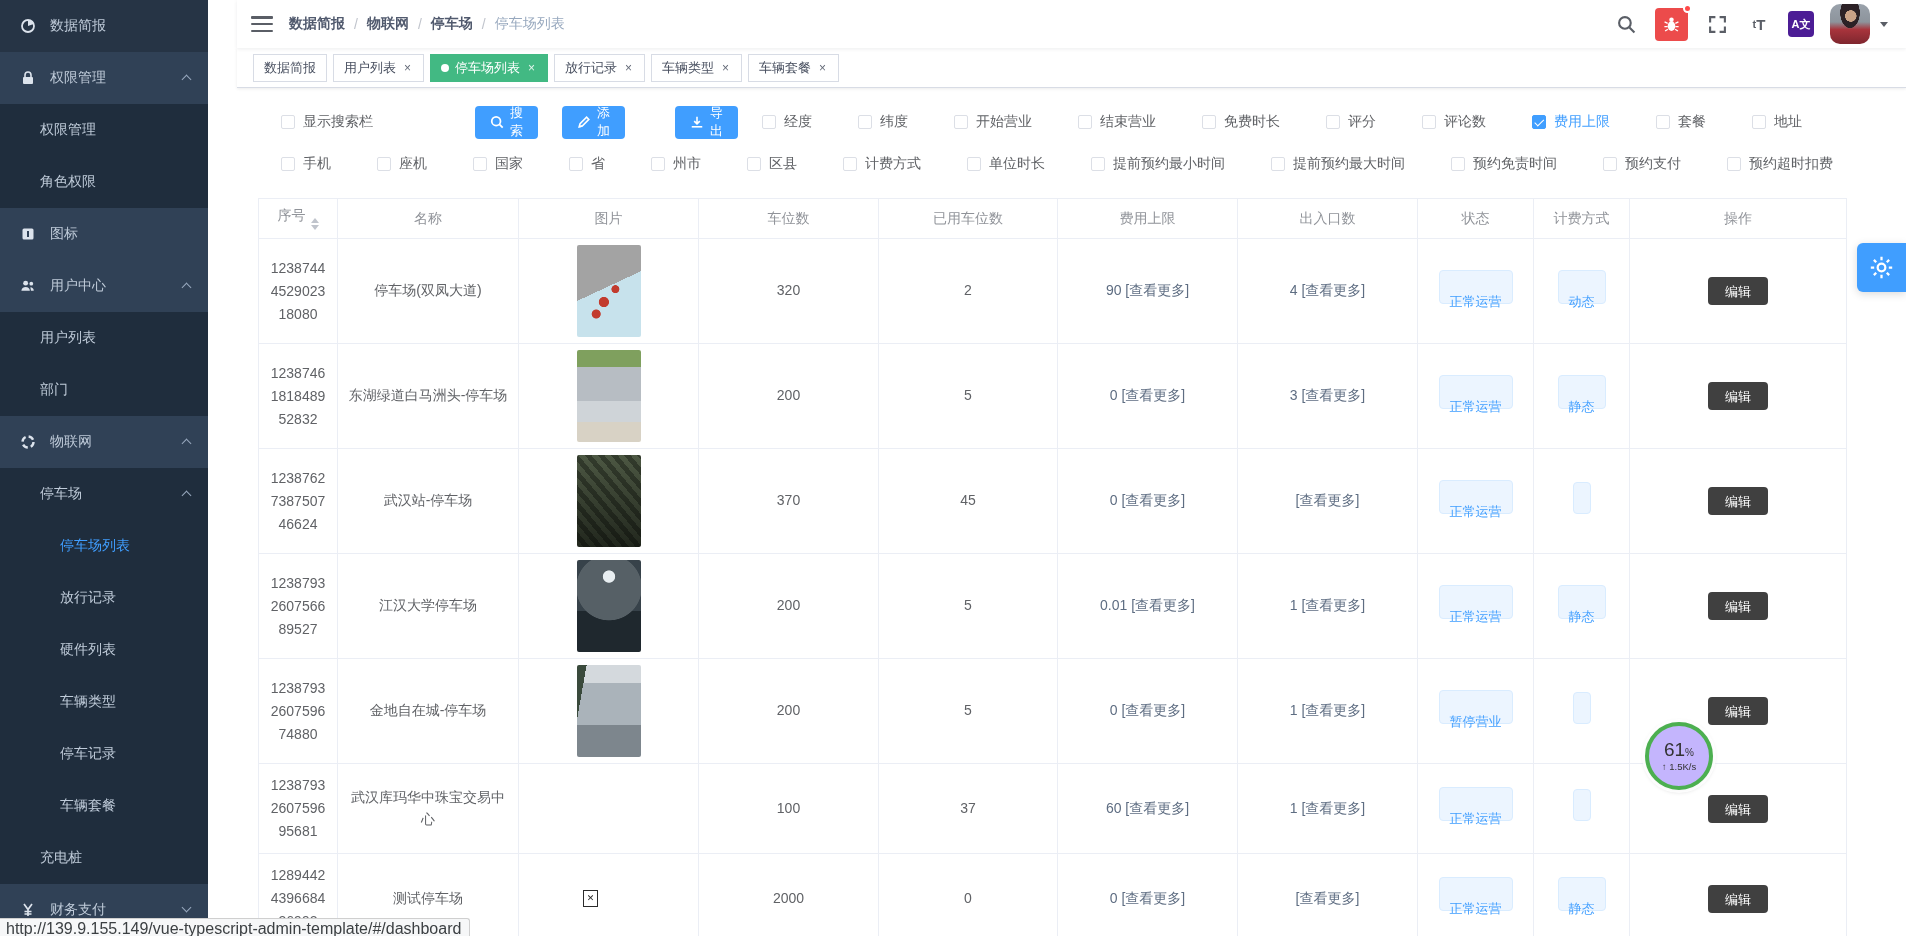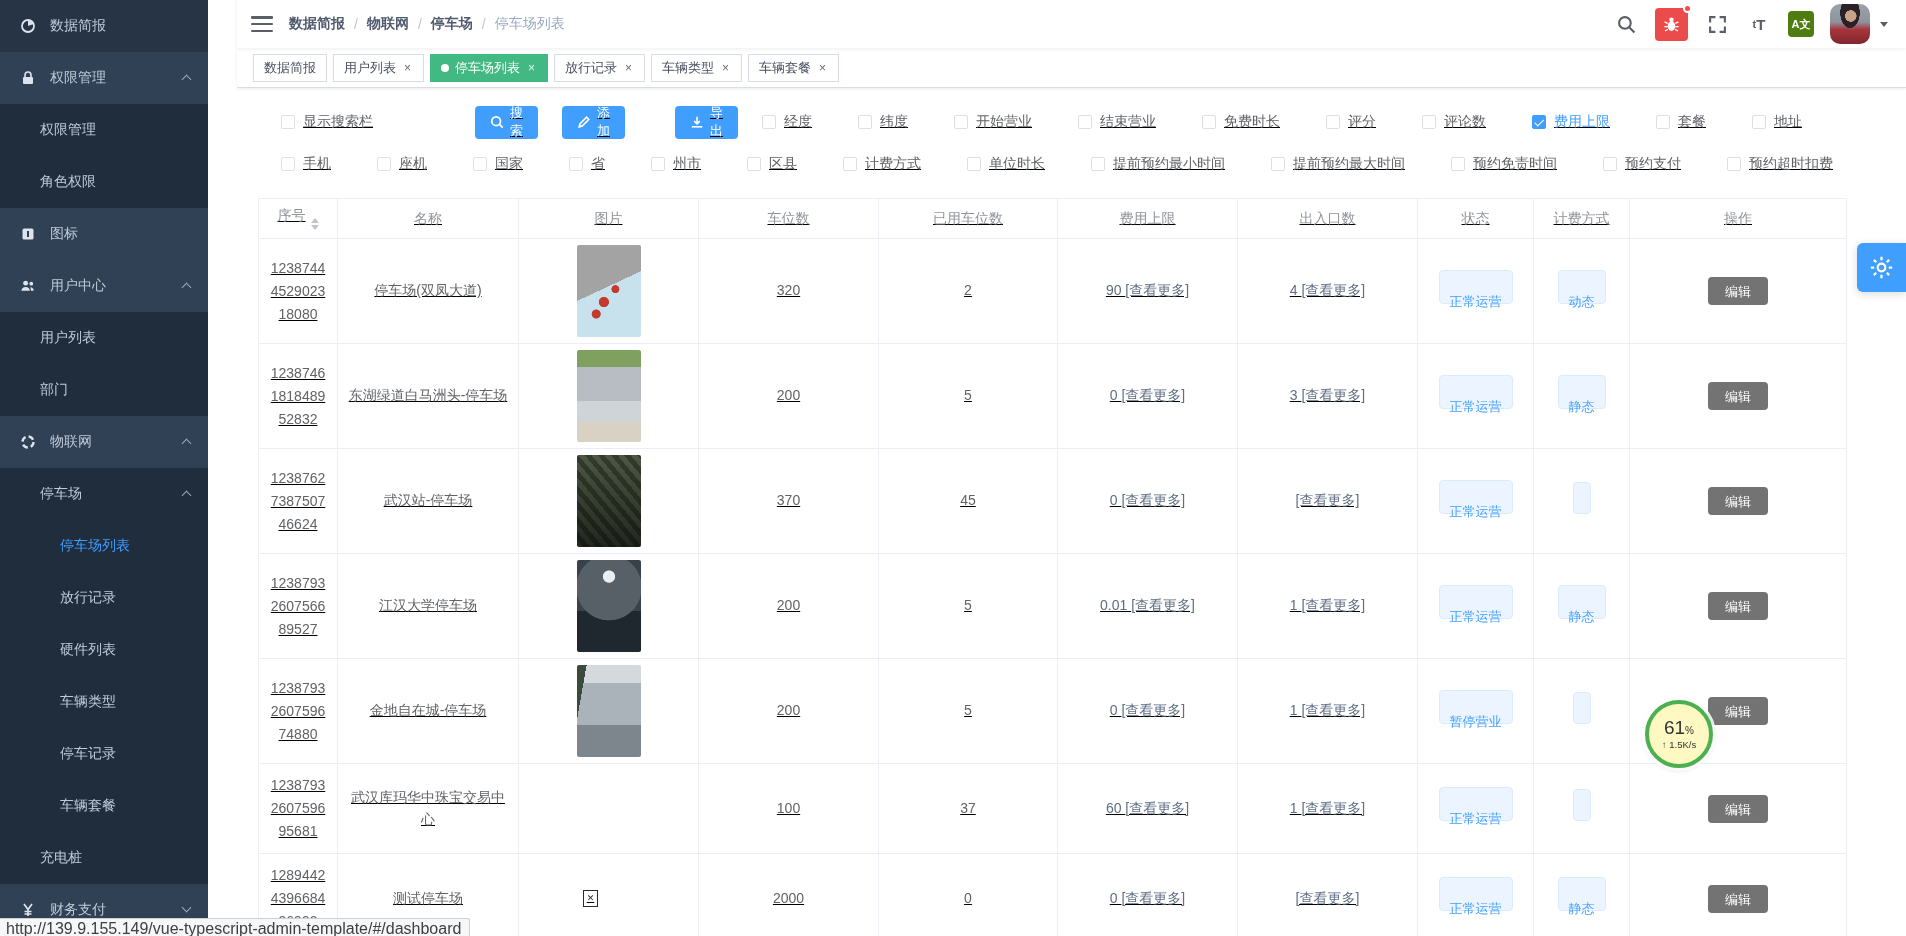--- a/index.html
+++ b/index.html
@@ -31,39 +31,39 @@
   .breadcrumb{display:flex;align-items:center;font-size:14px;color:#515a6e;gap:9px;}
   .crumb{color:#515a6e;font-weight:700;cursor:pointer;}
   .crumb.last{color:#97a8be;font-weight:400;cursor:default;}
   .crumb-sep{color:#c0c4cc;}
   .nav-right{margin-left:auto;display:flex;align-items:center;gap:16px;}
   .nav-ic{width:26px;height:26px;display:flex;align-items:center;justify-content:center;color:#5a5e66;cursor:pointer;}
   .errlog-btn{width:33px;height:33px;background:#ec4b4b;border-radius:4px;display:flex;align-items:center;justify-content:center;position:relative;cursor:pointer;}
   .errlog-btn .dot{position:absolute;top:-4px;right:-4px;width:9px;height:9px;border-radius:50%;background:#ff4949;border:2px solid #fff;}
   .fontsize-ic{font-weight:700;color:#5a5e66;font-size:15px;}
   .fontsize-ic .sm{font-size:11px;}
-  .lang-ic{width:26px;height:26px;background:#4d7c0f;color:#fff;border-radius:4px;font-size:11px;display:flex;align-items:center;justify-content:center;font-weight:700;}
+  .lang-ic{width:26px;height:26px;background:#4c1d95;color:#fff;border-radius:4px;font-size:11px;display:flex;align-items:center;justify-content:center;font-weight:700;}
   .avatar{width:40px;height:40px;border-radius:10px;cursor:pointer;
     background:
       radial-gradient(circle at 52% 30%, #caa287 0 16%, transparent 17%),
       radial-gradient(ellipse at 50% 22%, #2c2126 0 34%, transparent 35%),
       linear-gradient(180deg,#9aa2ab 0%,#8d949c 45%,#a8343c 64%,#7e262e 100%);}
   .caret{width:0;height:0;border-left:4px solid transparent;border-right:4px solid transparent;border-top:5px solid #5a5e66;margin-left:-6px;cursor:pointer;}
 
   .tabsbar{height:40px;background:#fff;border-bottom:1px solid #d8dce5;box-shadow:0 1px 3px 0 rgba(0,0,0,.08);
     display:flex;align-items:flex-start;padding:6px 16px 0;gap:6px;position:relative;z-index:4;}
   .tab{height:28px;display:inline-flex;align-items:center;gap:6px;border:1px solid #d8dce5;background:#fff;
     color:#495060;font-size:13px;padding:0 10px;cursor:pointer;white-space:nowrap;}
   .tab .tdot{width:8px;height:8px;border-radius:50%;background:#fff;display:none;}
   .tab.active{background:#42b983;border-color:#42b983;color:#fff;}
   .tab.active .tdot{display:inline-block;}
   .tab .tclose{font-size:12px;line-height:1;padding:1px 2px;border-radius:50%;color:inherit;opacity:.85;}
 
   
-  .content{flex:1;background:#fff;padding:12px 0 0 21px;position:relative;overflow:hidden;text-decoration:underline;}
+  .content{flex:1;background:#fff;padding:12px 0 0 21px;position:relative;overflow:hidden;}
   .filters{width:1588px;}
   .frow{display:flex;align-items:center;flex-wrap:nowrap;padding-left:23px;}
   .frow1{height:44px;}
   .frow2{margin-top:8px;height:24px;}
   .cbitem{display:inline-flex;align-items:center;margin-right:46px;font-size:14px;color:#606266;cursor:pointer;white-space:nowrap;}
   .cb{width:14px;height:14px;border:1px solid #dcdfe6;border-radius:2px;background:#fff;position:relative;margin-right:8px;flex:none;}
   .cb.checked{background:#409eff;border-color:#409eff;}
   .cb.checked::after{content:"";position:absolute;left:4px;top:1px;width:3.5px;height:7.5px;border:solid #fff;border-width:0 1.5px 1.5px 0;transform:rotate(45deg);}
   .cbitem.checked-label{color:#409eff;}
   .btn-primary{display:inline-flex;align-items:center;justify-content:center;gap:6px;height:33px;padding:0 15px;
@@ -82,27 +82,27 @@
   .sort-up{width:0;height:0;border-left:4px solid transparent;border-right:4px solid transparent;border-bottom:5px solid #c0c4cc;}
   .sort-dn{width:0;height:0;border-left:4px solid transparent;border-right:4px solid transparent;border-top:5px solid #c0c4cc;}
   .ph{width:64px;height:92px;margin:0 auto;border-radius:2px;}
   .broken{width:15px;height:17px;border:1.5px solid #2b2b2b;margin:0 auto;display:flex;align-items:center;justify-content:center;
     font-size:9px;color:#2b2b2b;transform:translateX(-18px);background:#fff;}
   .feetext{color:#5e6d82;}
   .vmore{color:#5e6d82;cursor:pointer;}
   .tag{display:inline-block;height:32px;line-height:30px;padding:16px 10px;background:#ecf5ff;border:1px solid #d9ecff;
     border-radius:4px;color:#409eff;font-size:13px;white-space:nowrap;}
   .tag.empty{padding:0 8px;min-width:17px;}
-  .btn-edit{display:inline-block;width:60px;height:28px;line-height:28px;background:#737373;color:#fff;border:none;
+  .btn-edit{display:inline-block;width:60px;height:28px;line-height:28px;background:#404040;color:#fff;border:none;
     border-radius:4px;font-size:13px;text-align:center;cursor:pointer;}
 
   
   .settings-handle{position:absolute;right:0;top:243px;width:49px;height:49px;background:#409eff;border-radius:6px 0 0 6px;
     display:flex;align-items:center;justify-content:center;cursor:pointer;z-index:40;box-shadow:0 2px 8px rgba(0,0,0,.15);}
-  .net-badge{position:absolute;left:1645px;top:700px;width:68px;height:68px;border-radius:50%;background:#fef9c3;
+  .net-badge{position:absolute;left:1645px;top:722px;width:68px;height:68px;border-radius:50%;background:#c4b5fd;
     border:4px solid #4caf50;box-shadow:0 0 0 3px rgba(255,255,255,.85),0 1px 5px rgba(0,0,0,.25);
     display:flex;flex-direction:column;align-items:center;justify-content:center;z-index:50;}
   .net-pct{font-size:19px;color:#333;line-height:1;}
   .net-pct .u{font-size:10px;}
   .net-speed{font-size:9.5px;color:#333;margin-top:3px;line-height:1;}
   .statusbar{position:absolute;left:0;bottom:0;height:18px;background:#f6f7f8;border:1px solid #cfcfcf;border-left:none;border-bottom:none;
     border-radius:0 3px 0 0;padding:1px 8px 2px 6px;font-size:16px;color:#3c4043;z-index:60;white-space:nowrap;}
 </style>
 </head>
 <body>

